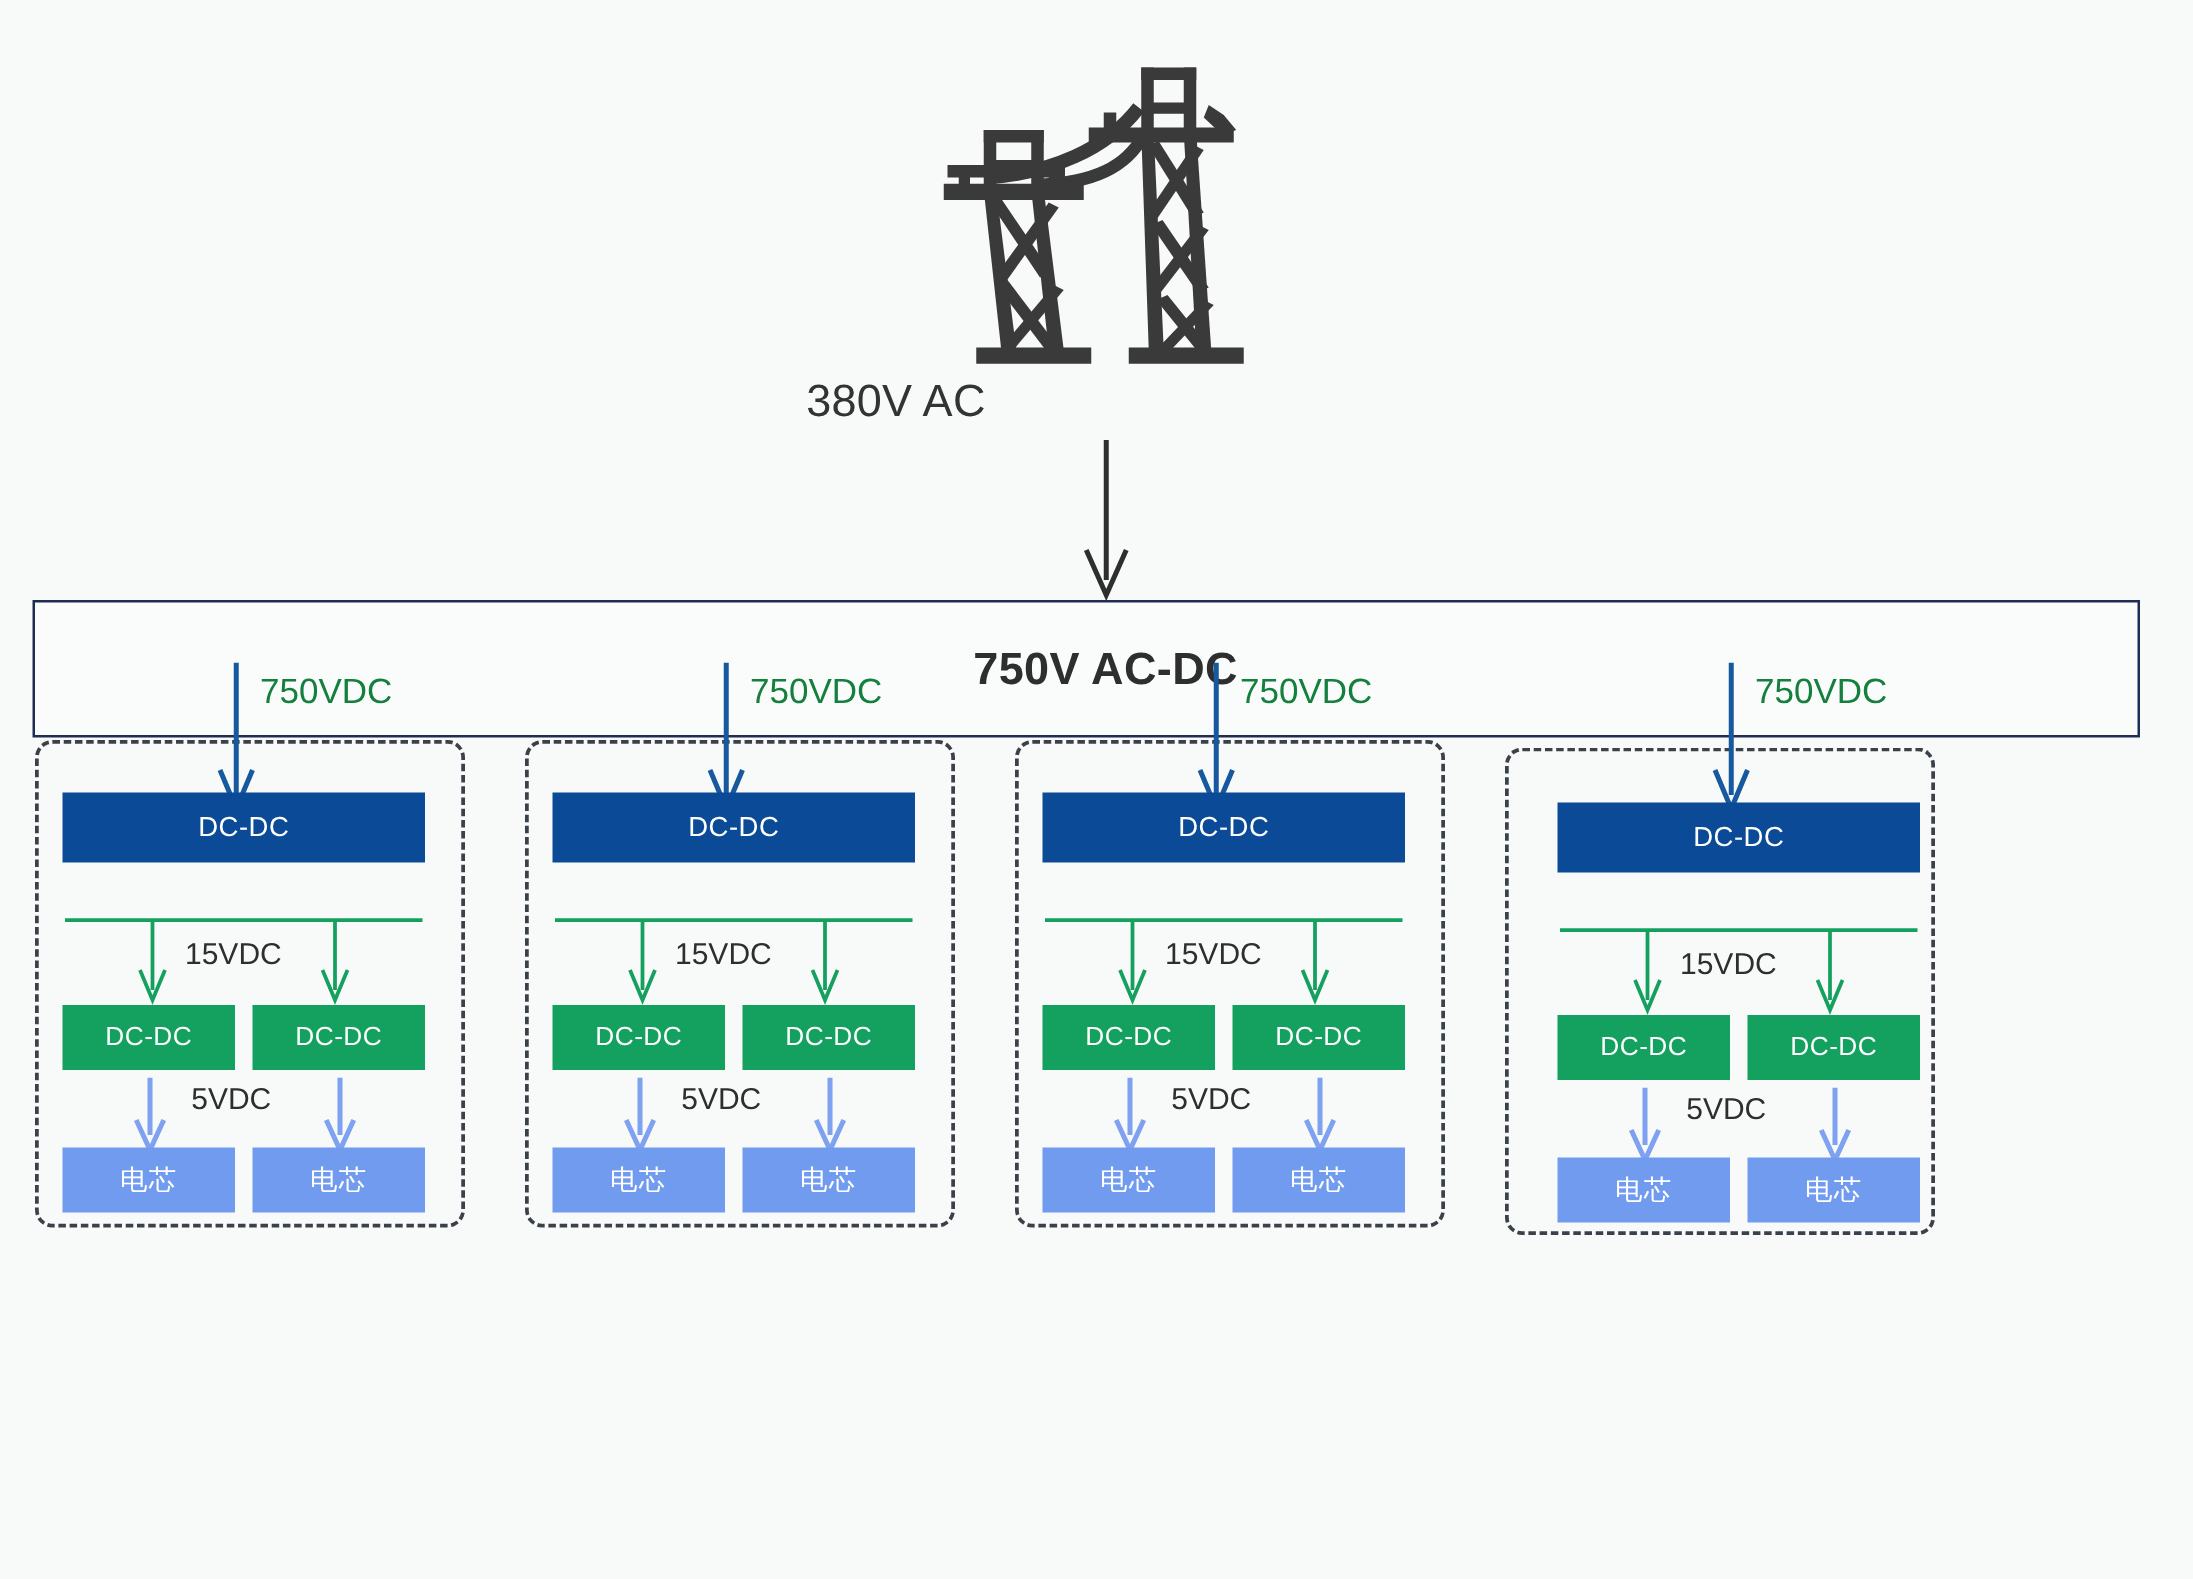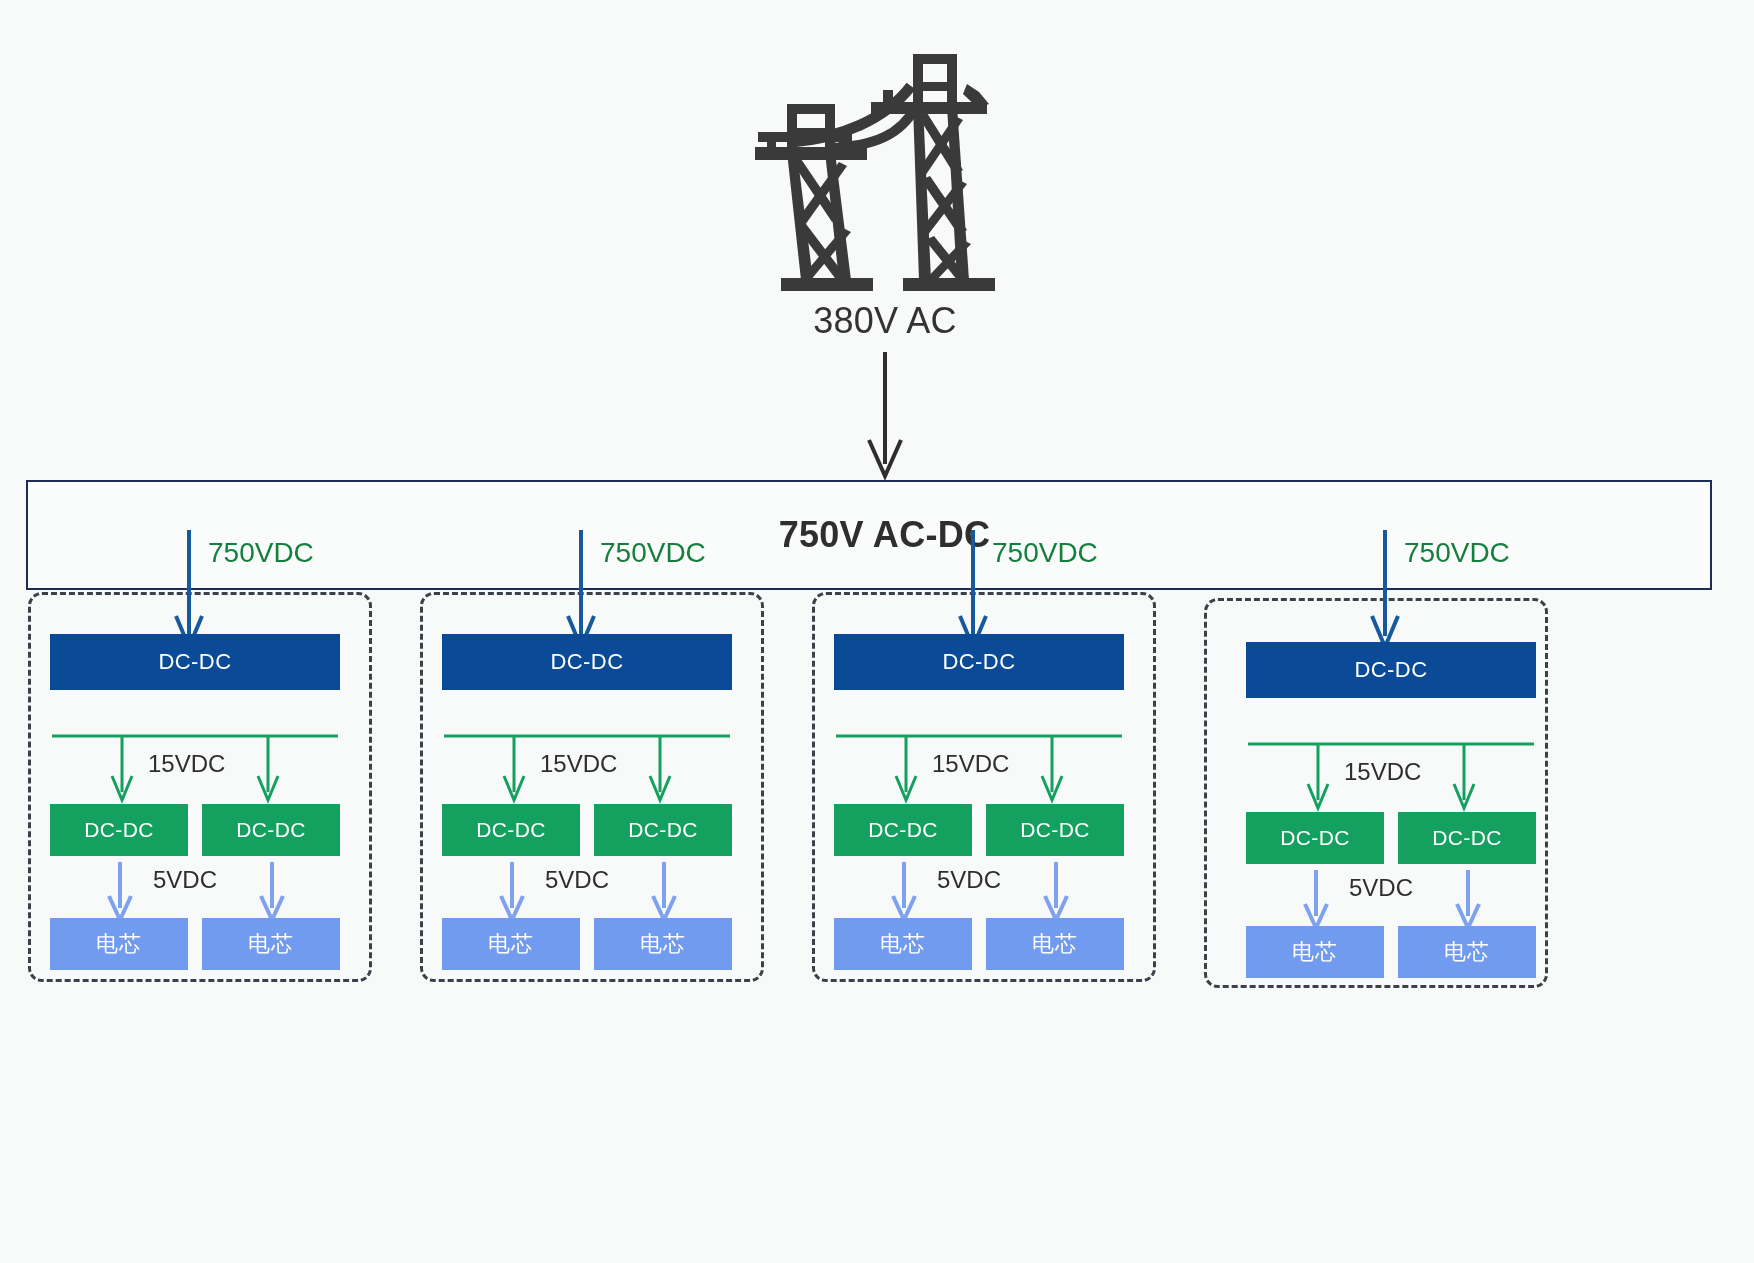--- a/index.html
+++ b/index.html
@@ -11,21 +11,21 @@
     position:relative;
   }
   .stage{position:absolute;left:0;top:0;width:1754px;height:1263px;}
 
   
   .tower-icon{position:absolute;left:735px;top:42px;width:260px;height:250px;}
 
   
   .src-label{
     position:absolute;left:645px;top:300px;width:480px;
-    text-align:center;font-size:36px;color:#333333;letter-spacing:.2px;
+    font-size:36px;color:#333333;letter-spacing:.2px;
   }
 
   
   .top-arrow{position:absolute;left:845px;top:352px;width:80px;height:128px;}
 
   
   .acdc-box{
     position:absolute;left:26px;top:480px;width:1686px;height:110px;
     border:2px solid #1f2c54;background:#fafbfb;box-sizing:border-box;
     display:flex;align-items:center;justify-content:center;

